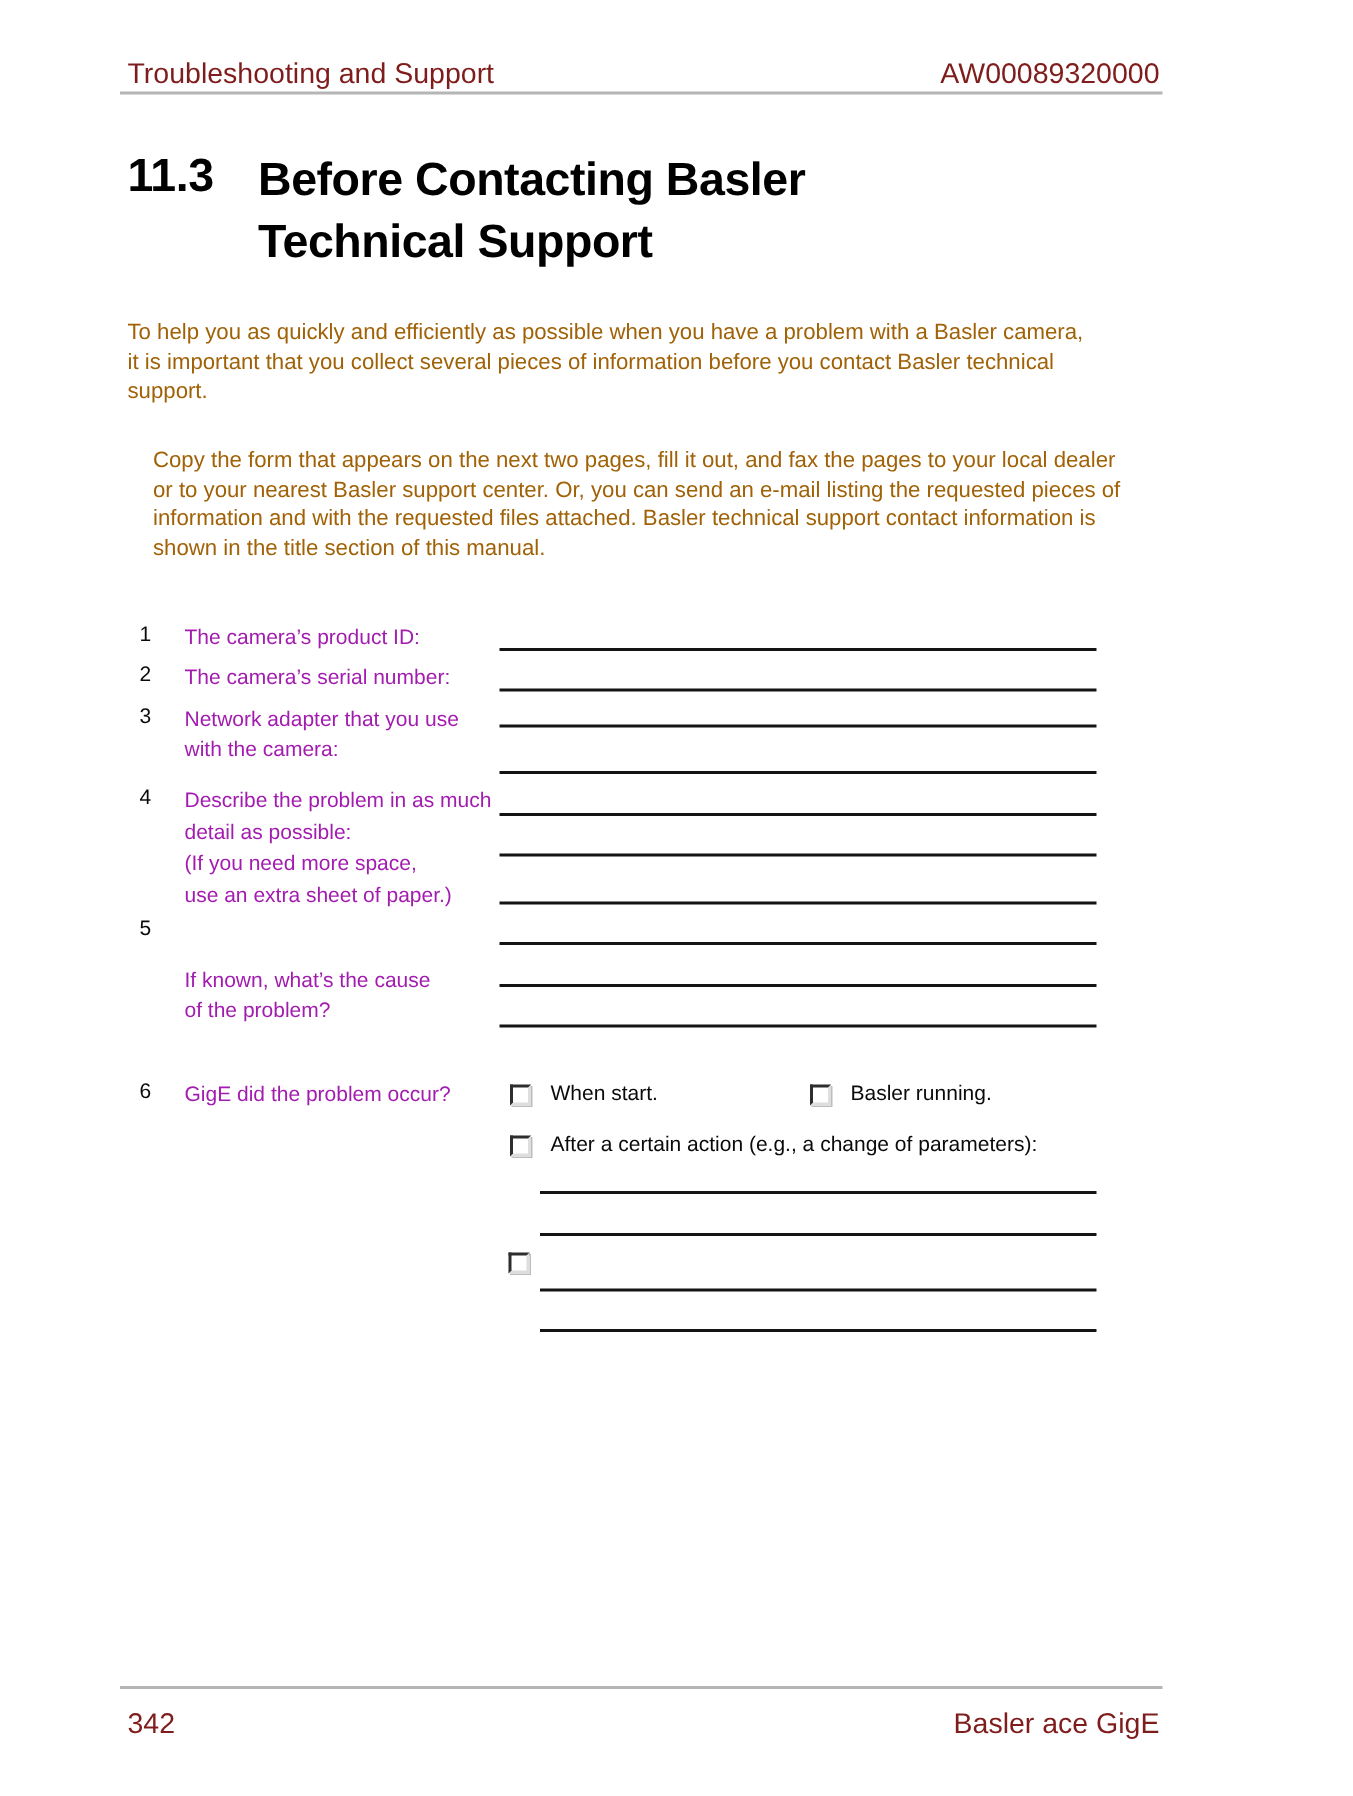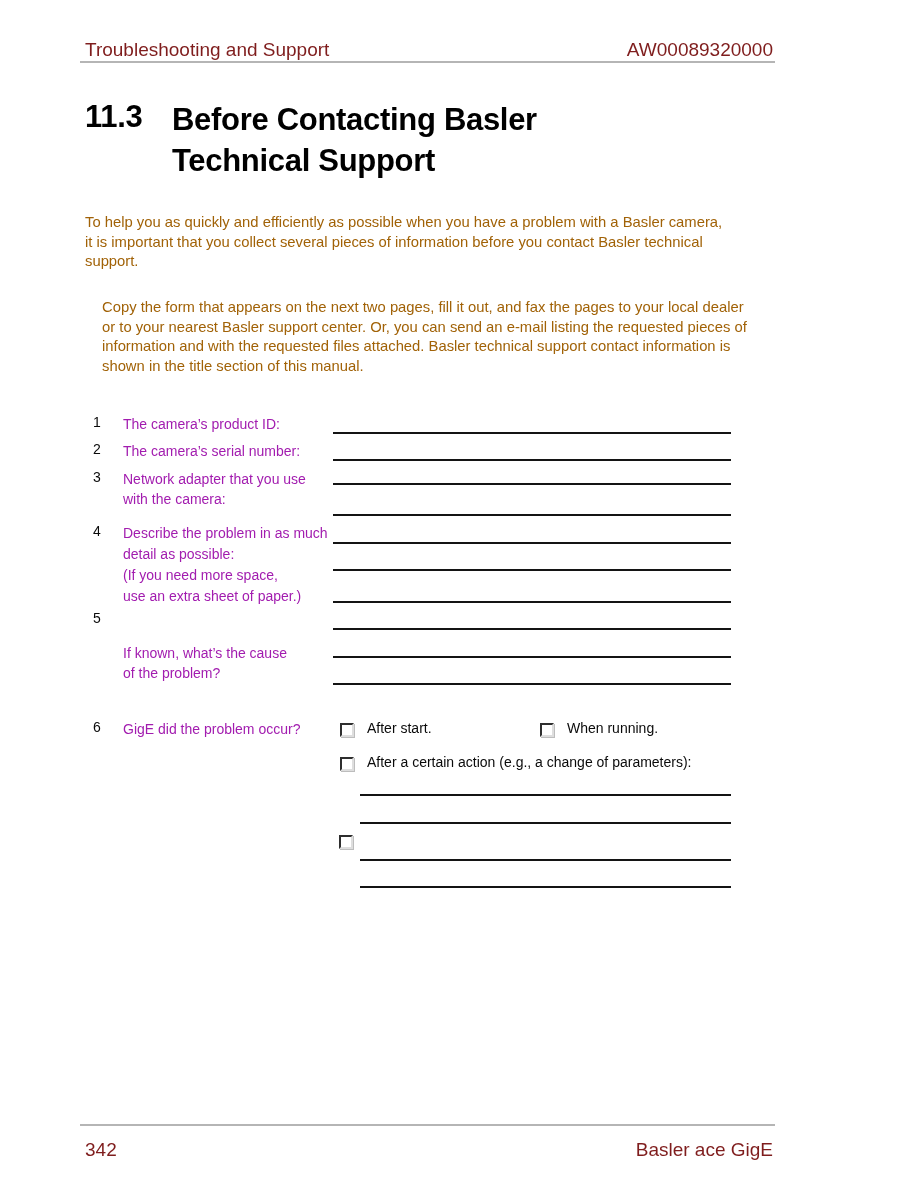--- a/index.html
+++ b/index.html
@@ -85,24 +85,24 @@
   <span class="flabel" style="top:610px;margin-top:33px;">If known, what’s the cause
 of the problem?</span>
   <div class="fline" style="top:628px;"></div>
   <div class="fline" style="top:656px;"></div>
   <div class="fline" style="top:683px;"></div>
 
   <span class="fnum" style="top:719px;">6</span>
   <span class="flabel" style="top:719px;">GigE did the problem occur?</span>
 
   <span class="cb" style="left:340px; top:723px;"></span>
-  <span class="cbl" style="left:367px; top:720px;">After start.</span>
+  <span class="cbl" style="left:367px; top:720px;">When start.</span>
 
   <span class="cb" style="left:540px; top:723px;"></span>
-  <span class="cbl" style="left:567px; top:720px;">When running.</span>
+  <span class="cbl" style="left:567px; top:720px;">Basler running.</span>
 
   <span class="cb" style="left:340px; top:757px;"></span>
   <span class="cbl" style="left:367px; top:754px;">After a certain action (e.g., a change of parameters):</span>
 
   <div class="fline short" style="top:794px;"></div>
   <div class="fline short" style="top:822px;"></div>
 
   <span class="cb" style="left:339px; top:835px;"></span>
   <div class="fline short" style="top:859px;"></div>
   <div class="fline short" style="top:886px;"></div>

